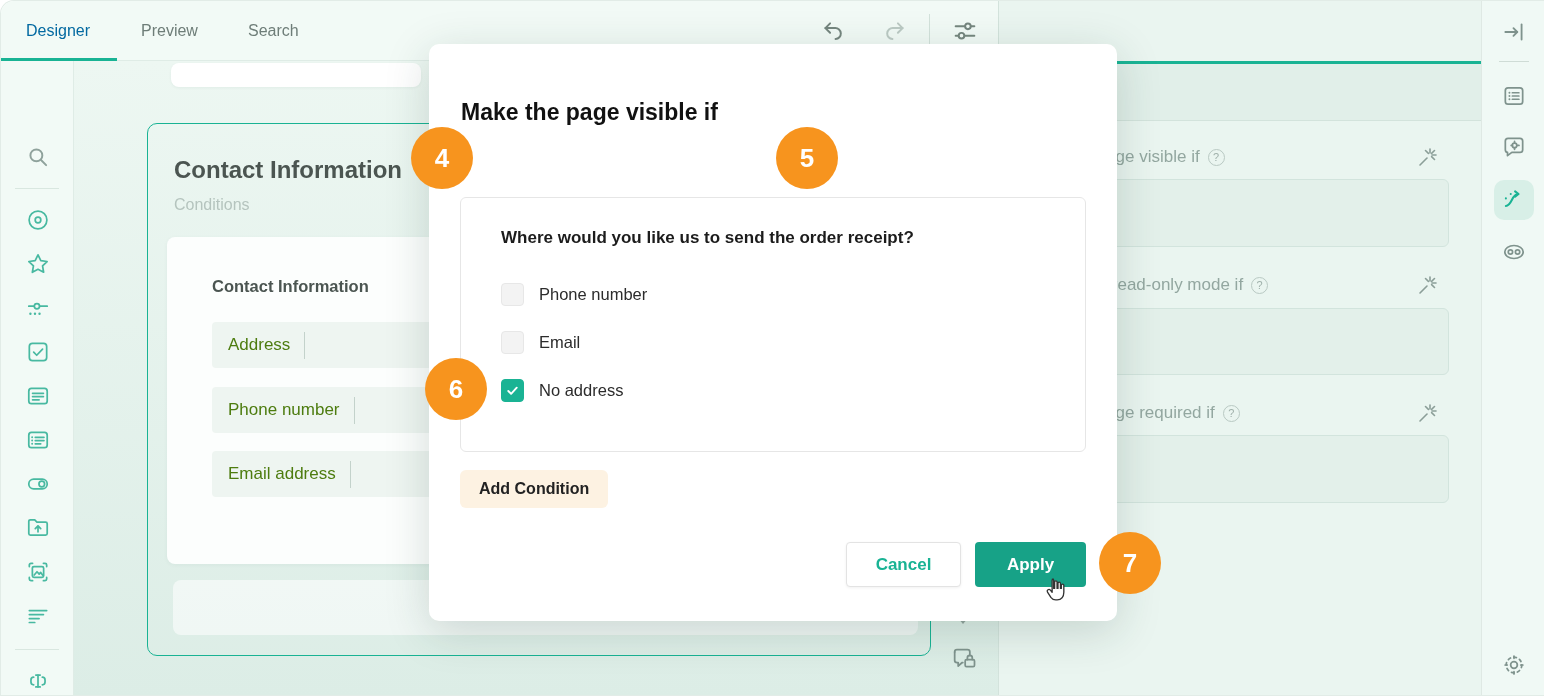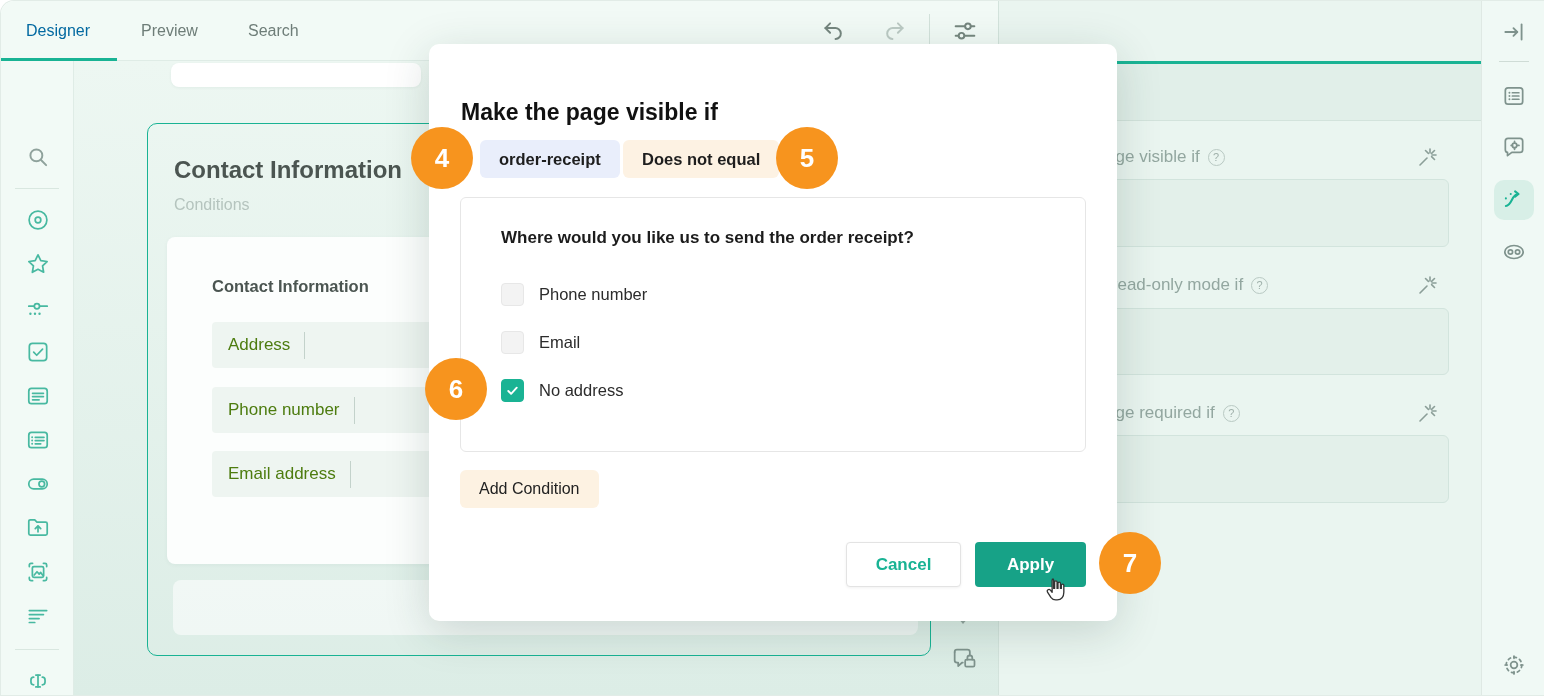--- a/index.html
+++ b/index.html
@@ -68,21 +68,21 @@
   .chip{position:absolute;top:96px;height:38px;display:flex;align-items:center;padding:0 19px;border-radius:6px;font-size:16.5px;font-weight:600;color:#1e1e1e;}
   .chip.c1{left:51px;background:#e9eefb;}
   .chip.c2{left:194px;background:#fdf2e3;}
   .qbox{position:absolute;left:31px;top:153px;width:626px;height:255px;border:1.5px solid #e6e6e6;border-radius:6px;background:#fff;}
   .qtitle{position:absolute;left:40px;top:30px;font-size:17px;font-weight:bold;color:#1c1c1c;}
   .opt{position:absolute;left:40px;display:flex;align-items:center;gap:15px;height:24px;}
   .opt .box{width:23px;height:23px;border-radius:4px;background:#f3f3f3;border:1px solid #e7e7e7;display:flex;align-items:center;justify-content:center;}
   .opt .box.checked{background:#1ab394;border-color:#1ab394;}
   .opt .box svg{width:15px;height:15px;}
   .opt .olabel{font-size:16.5px;color:#2c2c2c;}
-  .addcond{position:absolute;left:31px;top:426px;height:38px;display:flex;align-items:center;padding:0 19px;background:#fdf2e2;border-radius:6px;font-size:16px;font-weight:normal;color:#222;}
+  .addcond{position:absolute;left:31px;top:426px;height:38px;display:flex;align-items:center;padding:0 19px;background:#fdf2e2;border-radius:6px;font-size:16px;font-weight:bold;color:#222;}
   .btn{position:absolute;top:498px;height:45px;border-radius:4px;display:flex;align-items:center;justify-content:center;font-size:17px;font-weight:bold;}
   .btn.cancel{left:417px;width:115px;background:#fff;border:1px solid #e3e3e3;color:#19b394;box-shadow:0 1px 3px rgba(0,0,0,.06);}
   .btn.apply{left:546px;width:111px;background:#17a287;color:#fff;}
 
   
   .dot{position:absolute;width:62px;height:62px;border-radius:50%;background:#f7941e;color:#fff;font-size:26px;font-weight:bold;display:flex;align-items:center;justify-content:center;z-index:40;}
   .cursor{position:absolute;left:1041px;top:575px;width:27px;height:27px;z-index:50;}
   .cursor svg{width:27px;height:27px;}
 </style>
 </head>
@@ -350,22 +350,20 @@
           <circle cx="12" cy="12" r="3.1"></circle>
           <circle cx="12" cy="12" r="7.2" stroke-dasharray="2.4 3.2"></circle>
           <path d="M12 3.8v2M12 18.2v2M3.8 12h2M18.2 12h2"></path>
         </svg>
     </div>
   </div>
 
   <div class="modal abs">
     <div class="modal-title">Make the page visible if</div>
 
-    <div class="chip c1">order-receipt</div>
-    <div class="chip c2">Does not equal</div>
 
     <div class="qbox">
       <div class="qtitle">Where would you like us to send the order receipt?</div>
 
       <div class="opt" style="top:84px">
         <span class="box"></span>
         <span class="olabel">Phone number</span>
       </div>
       <div class="opt" style="top:132px">
         <span class="box"></span>

